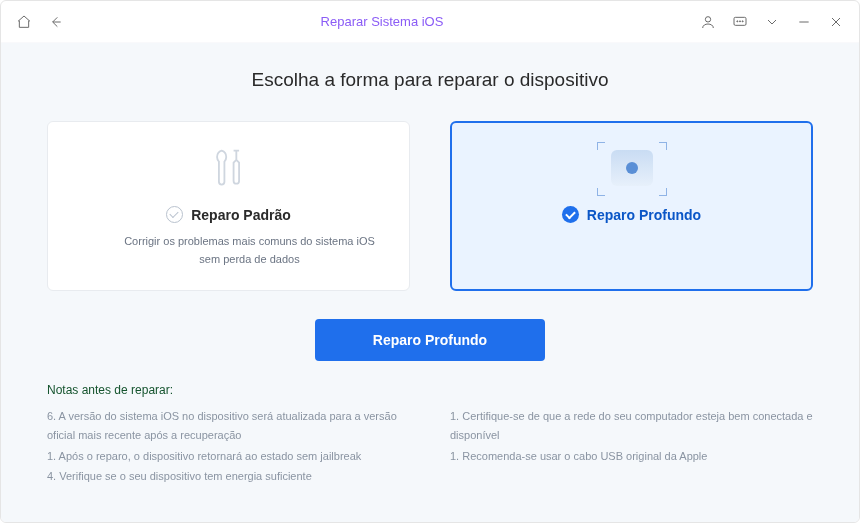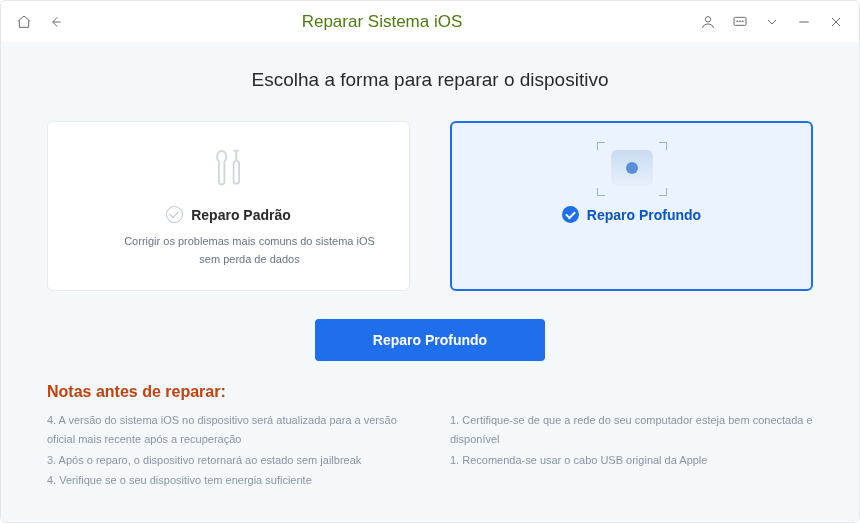--- a/index.html
+++ b/index.html
@@ -22,22 +22,22 @@
     border-bottom: 1px solid #f9f9fb;
   }
   .titlebar .left, .titlebar .right {
     display: flex;
     align-items: center;
     gap: 14px;
   }
   .titlebar .center {
     flex: 1;
     text-align: center;
-    font-size: 17px;
-    color: #4d7c0f;
+    font-size: 13px;
+    color: #8b5cf6;
   }
   .tb-icon {
     width: 18px; height: 18px;
     color: #6b6b6b;
     display: flex; align-items: center; justify-content: center;
     cursor: pointer;
   }
   .tb-icon svg { width: 16px; height: 16px; stroke: currentColor; fill: none; stroke-width: 1.5; }
 
   
@@ -167,23 +167,23 @@
     border: none;
     border-radius: 4px;
     font-size: 14px;
     font-weight: 600;
     padding: 13px 58px;
     cursor: pointer;
   }
 
   
   .notes-heading {
-    font-size: 16px;
-    font-weight: 700;
-    color: #c2410c;
+    font-size: 12px;
+    font-weight: 400;
+    color: #14532d;
     margin-bottom: 10px;
   }
   .notes-cols {
     display: flex;
     gap: 40px;
   }
   .notes-col { flex: 1; }
   .notes-col ol {
     list-style: none;
     font-size: 11px;
@@ -282,22 +282,22 @@
   </div>
 
   <div class="cta-row">
     <button class="cta-btn">Reparo Profundo</button>
   </div>
 
   <div class="notes-heading">Notas antes de reparar:</div>
   <div class="notes-cols">
     <div class="notes-col">
       <ol>
-        <li>4.  A versão do sistema iOS no dispositivo será atualizada para a versão oficial mais recente após a recuperação</li>
-        <li>3.  Após o reparo, o dispositivo retornará ao estado sem jailbreak</li>
+        <li>6.  A versão do sistema iOS no dispositivo será atualizada para a versão oficial mais recente após a recuperação</li>
+        <li>1.  Após o reparo, o dispositivo retornará ao estado sem jailbreak</li>
         <li>4.  Verifique se o seu dispositivo tem energia suficiente</li>
       </ol>
     </div>
     <div class="notes-col">
       <ol>
         <li>1.  Certifique-se de que a rede do seu computador esteja bem conectada e disponível</li>
         <li>1.  Recomenda-se usar o cabo USB original da Apple</li>
       </ol>
     </div>
   </div>

